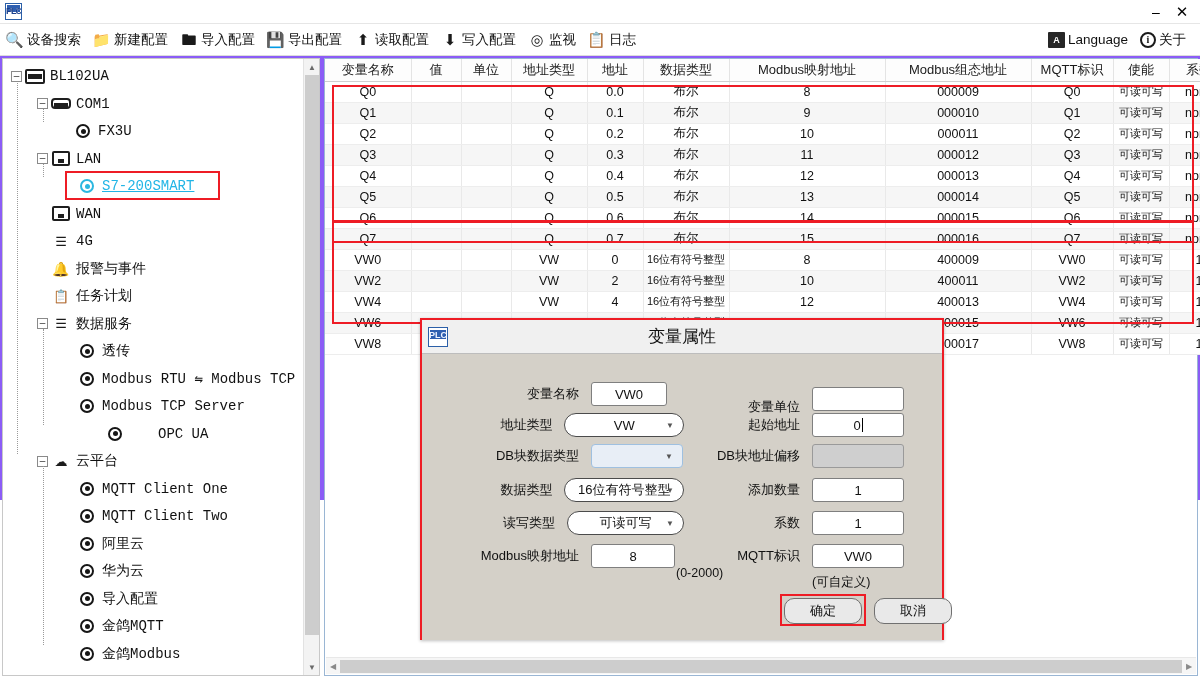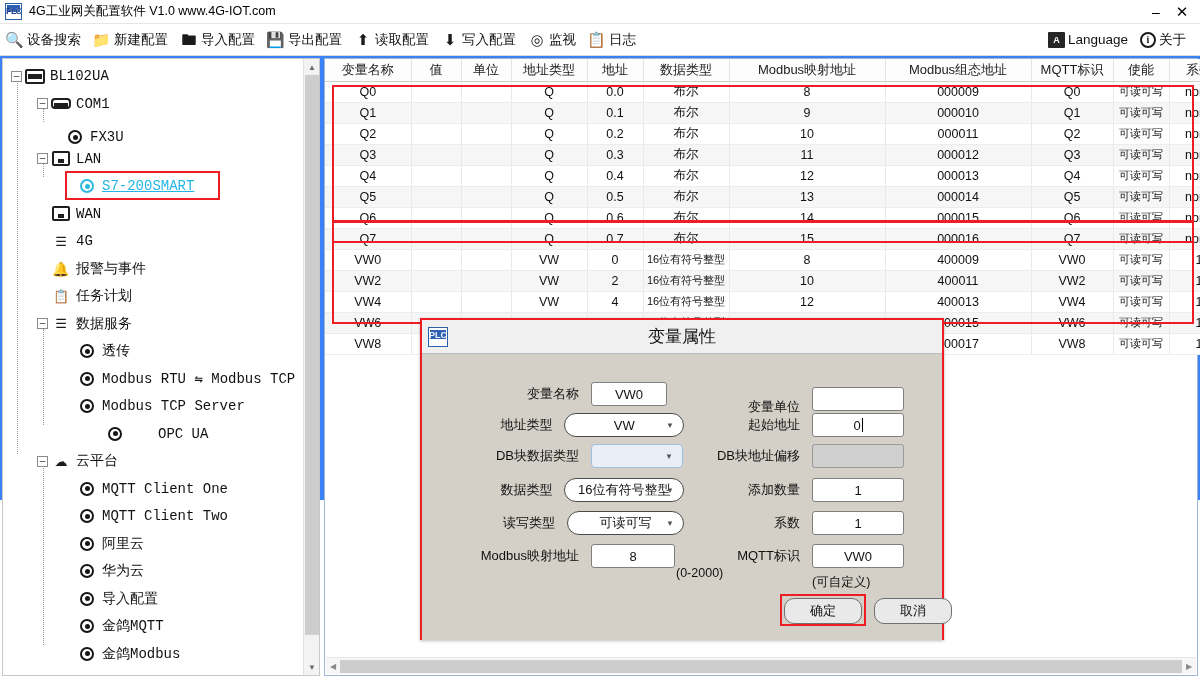--- a/index.html
+++ b/index.html
@@ -4,21 +4,21 @@
 <style>
   * { box-sizing: border-box; }
   html, body {
     margin: 0; padding: 0;
     width: 1200px; height: 680px;
     overflow: hidden;
     background: #ffffff;
     font-family: "Liberation Sans", "DejaVu Sans", sans-serif;
     -webkit-font-smoothing: antialiased;
   }
-  #app { position: relative; width: 1200px; height: 500px; background:#3b82f6; }
+  #app { position: relative; width: 1200px; height: 500px; background:#8b5cf6; }
 
   
   .titlebar {
     position:absolute; left:0; top:0; width:1200px; height:24px;
     background:#ffffff; display:flex; align-items:center;
     border-bottom:1px solid #e6e6e6;
   }
   .app-icon {
     width:17px; height:17px; margin-left:5px; margin-right:7px;
     border:1px solid #2b5fa8; background:#ffffff;
@@ -228,21 +228,20 @@
 </style>
 </head>
 <body>
 
 <div id="app">
 
   <div class="titlebar">
     <div class="app-icon">
         <span>PLC</span>
       </div>
-    <div class="title-text">4G工业网关配置软件 V1.0 www.4G-IOT.com</div>
     <div class="win-btns">
       <div class="win-btn">–</div>
       <div class="win-btn close">✕</div>
     </div>
   </div>
 
   <div class="toolbar">
     <div class="tb-item">
       <span class="glyph">🔍</span>
       <span>设备搜索</span>
@@ -297,21 +296,21 @@
           </span>
           <span class="tlabel">BL102UA</span>
         </div>
         <div class="tnode" style="left: 34px; top: 33.5px;">
           <span class="expander">−</span>
           <span class="node-ico">
             <span class="dev-ico" style="height:11px;border-radius:4px;"></span>
           </span>
           <span class="tlabel">COM1</span>
         </div>
-        <div class="tnode" style="left: 48px; top: 61px; margin-top: 6px;">
+        <div class="tnode" style="left: 56px; top: 61px;">
           <span style="display: inline-block; width: 14px;"></span>
           <span class="node-ico">
             <span class="dot-ico">
               <i></i>
             </span>
           </span>
           <span class="tlabel">FX3U</span>
         </div>
         <div class="tnode" style="left: 34px; top: 88.5px;">
           <span class="expander">−</span>

